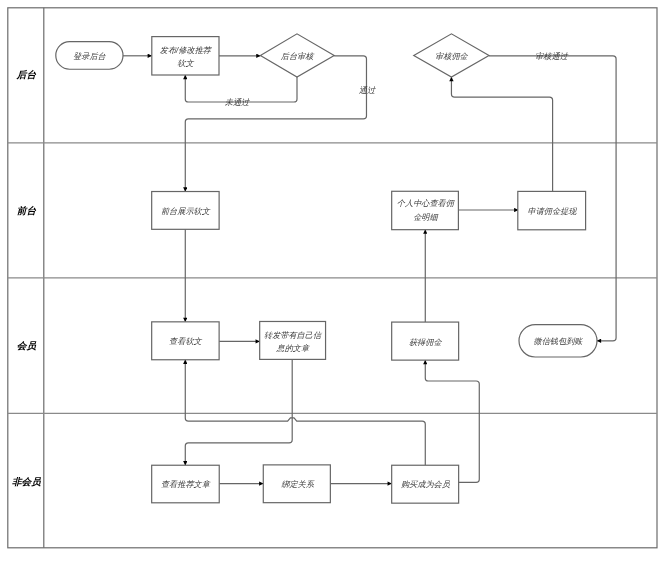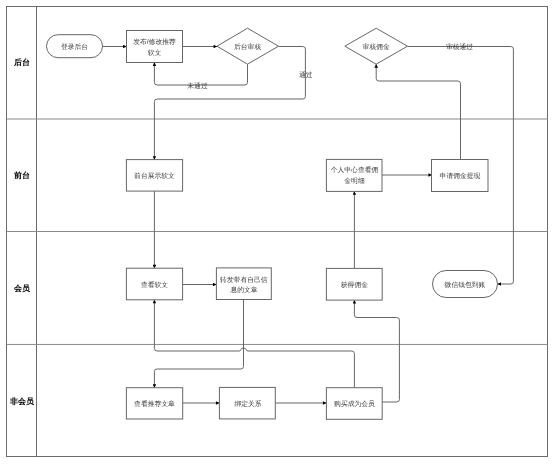--- a/index.html
+++ b/index.html
@@ -1,18 +1,18 @@
 <!DOCTYPE html>
 <html><head>
 <meta charset="utf-8">
 <title>flowchart</title>
 <style>
   html,body{margin:0;padding:0;background:#ffffff;}
   body{width:554px;height:468px;overflow:hidden;font-family:"Liberation Sans",sans-serif;}
-  #canvas{position:relative;width:554px;height:340px;}
+  #canvas{position:relative;width:554px;height:340px;font-style:italic;}
   svg{display:block;}
   .lane-label{font-size:8px;font-weight:bold;fill:#000;}
   .node-text{font-size:6.8px;fill:#3a3a3a;}
   .edge-text{font-size:6.8px;fill:#3a3a3a;}
   text{-webkit-font-smoothing:antialiased;}
   #canvas{will-change:transform;}
 </style>
 </head>
 <body>
 

